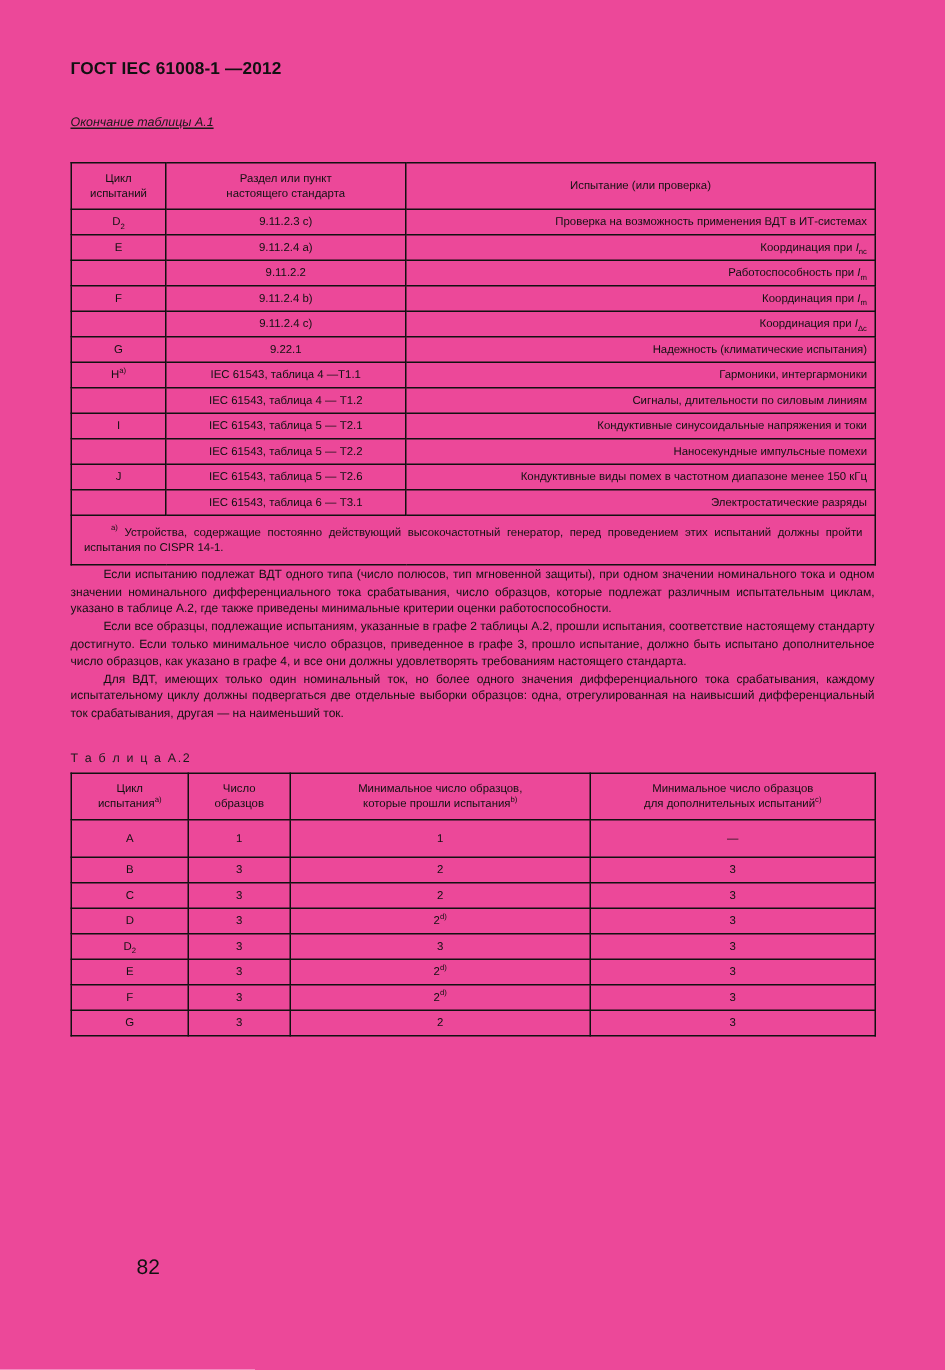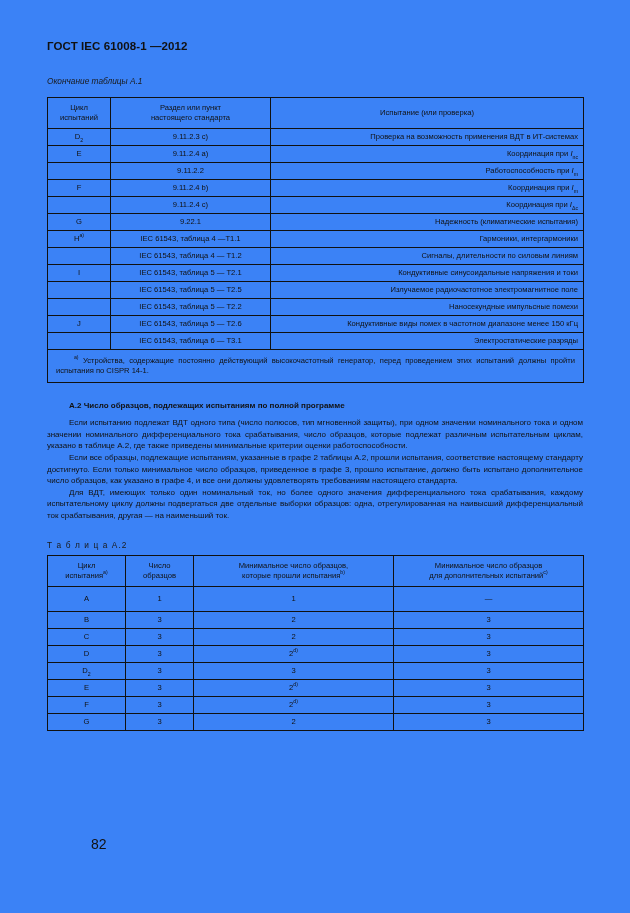--- a/index.html
+++ b/index.html
@@ -13,41 +13,42 @@
     position: relative;
     font-family: "Liberation Sans", sans-serif;
     color: #000000;
     overflow: hidden;
   }
   .page {
     position: absolute;
     left: 0; top: 0;
     width: 630px;
     height: 913px;
-    background: #3b82f6;
+    background: #ec4899;
     box-sizing: border-box;
   }
   .content {
     position: absolute;
     left: 47px;
     top: 40px;
     width: 536px;
   }
   .doc-header {
     font-size: 11.5px;
     font-weight: bold;
     letter-spacing: 0.1px;
     margin: 0 0 24px 0;
     color: #111;
   }
   .table-caption {
     font-size: 8.3px;
     font-style: italic;
-    margin: 0 0 11px 0;
+    margin: 0 0 22px 0;
     color: #1a1a1a;
+    text-decoration: underline;
   }
   .table-caption-a2 {
     font-size: 8.3px;
     font-style: normal;
     letter-spacing: 1.1px;
     margin: 0 0 5px 0;
     color: #1a1a1a;
   }
 
   table.doc-table {
@@ -191,25 +192,20 @@
           <td class="c-left">Сигналы, длительности по силовым линиям</td>
         </tr>
 
 
         <tr>
           <td class="cell-cycle">I</td>
           <td class="c-center">IEC 61543, таблица 5 — Т2.1</td>
           <td class="c-left">Кондуктивные синусоидальные напряжения и токи</td>
         </tr>
 
-        <tr>
-          <td class="cell-cycle"></td>
-          <td class="c-center">IEC 61543, таблица 5 — Т2.5</td>
-          <td class="c-left">Излучаемое радиочастотное электромагнитное поле</td>
-        </tr>
 
         <tr>
           <td class="cell-cycle"></td>
           <td class="c-center">IEC 61543, таблица 5 — Т2.2</td>
           <td class="c-left">Наносекундные импульсные помехи</td>
         </tr>
 
         <tr>
           <td class="cell-cycle">J</td>
           <td class="c-center">IEC 61543, таблица 5 — Т2.6</td>
@@ -223,21 +219,20 @@
         </tr>
 
         <tr>
           <td colspan="3" class="note-cell">
             <span class="note-indent"><sup>a)</sup><span> Устройства, содержащие постоянно действующий высокочастотный генератор, перед проведением этих испытаний должны пройти испытания по CISPR 14-1.</span></span>
           </td>
         </tr>
       </tbody>
     </table>
 
-    <div class="sec-heading">А.2 Число образцов, подлежащих испытаниям по полной программе</div>
 
     <p class="body-par">Если испытанию подлежат ВДТ одного типа (число полюсов, тип мгновенной защиты), при одном значении номинального тока и одном значении номинального дифференциального тока срабатывания, число образцов, которые подлежат различным испытательным циклам, указано в таблице А.2, где также приведены минимальные критерии оценки работоспособности.</p>
     <p class="body-par">Если все образцы, подлежащие испытаниям, указанные в графе 2 таблицы А.2, прошли испытания, соответствие настоящему стандарту достигнуто. Если только минимальное число образцов, приведенное в графе 3, прошло испытание, должно быть испытано дополнительное число образцов, как указано в графе 4, и все они должны удовлетворять требованиям настоящего стандарта.</p>
     <p class="body-par">Для ВДТ, имеющих только один номинальный ток, но более одного значения дифференциального тока срабатывания, каждому испытательному циклу должны подвергаться две отдельные выборки образцов: одна, отрегулированная на наивысший дифференциальный ток срабатывания, другая — на наименьший ток.</p>
 
     <div class="spacer-18"></div>
 
     <div class="table-caption-a2">Т а б л и ц а  А.2</div>
 
     <table class="doc-table">

